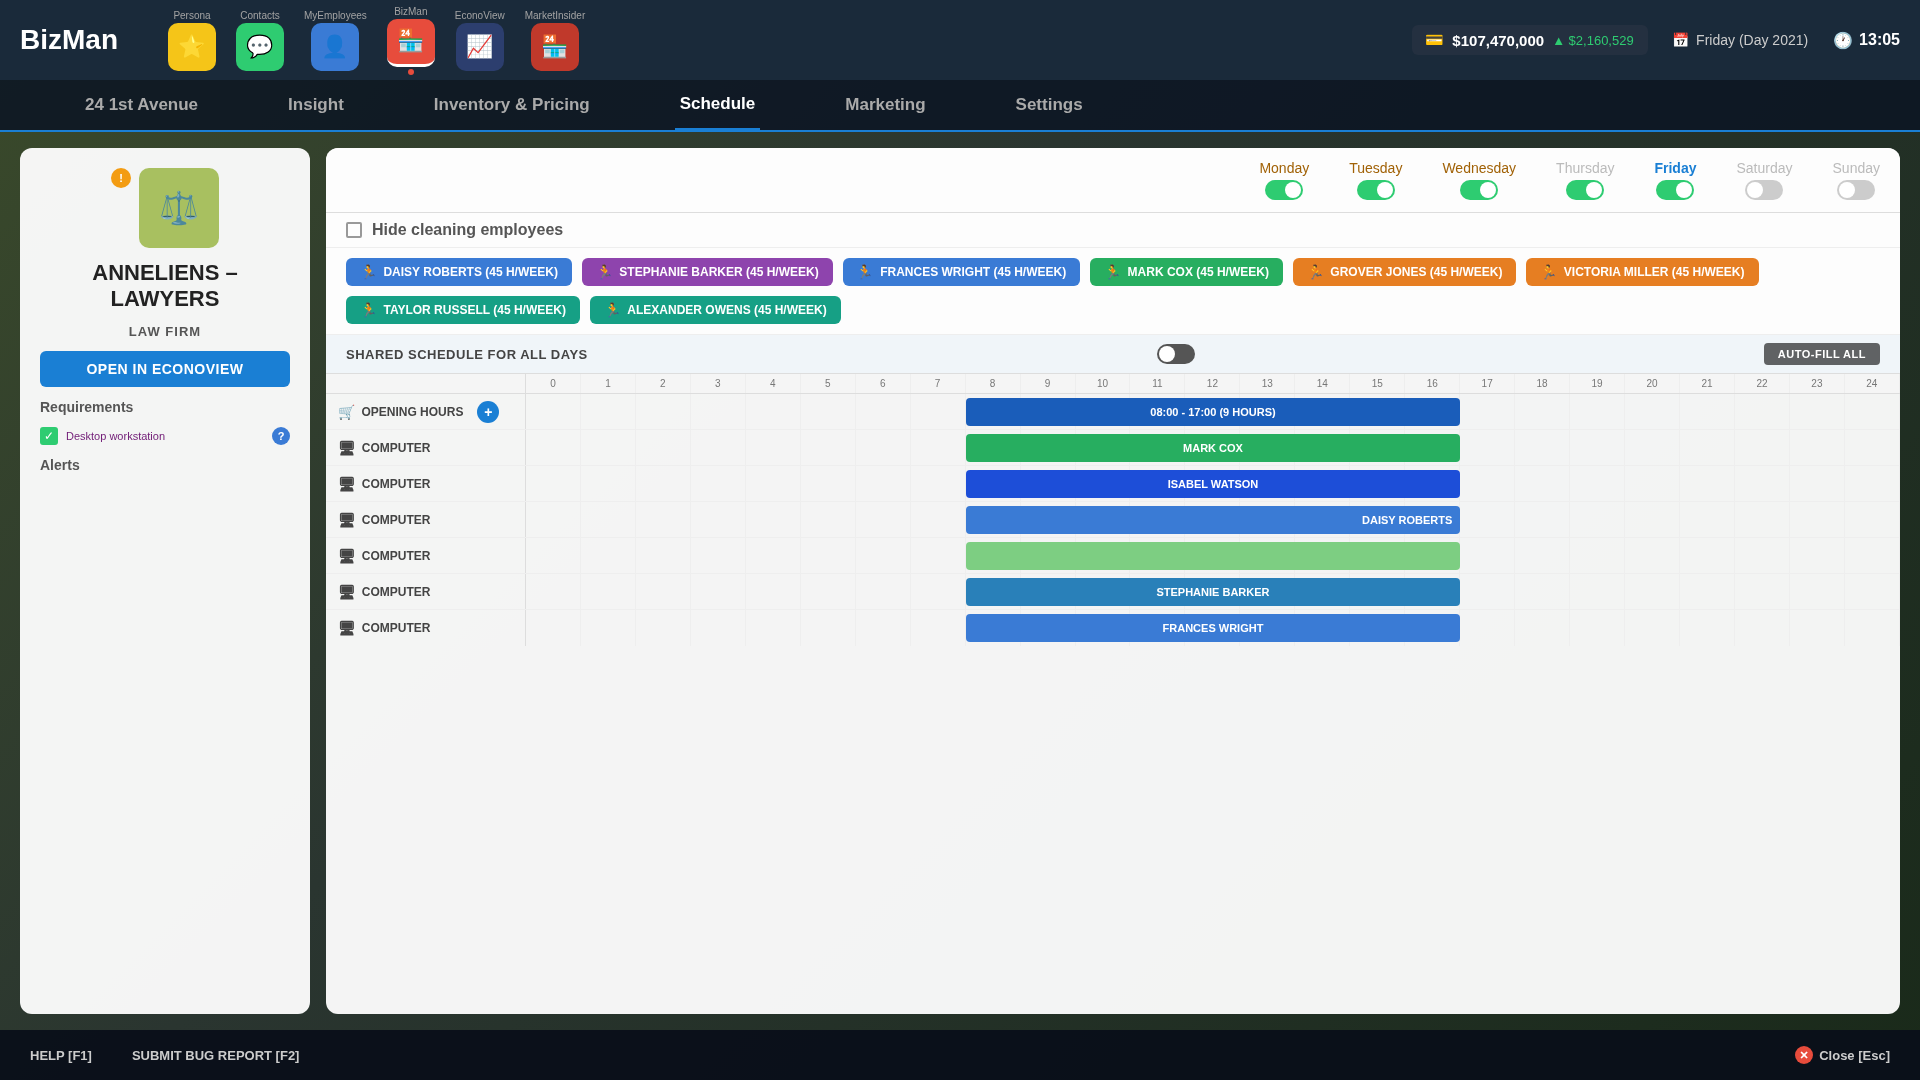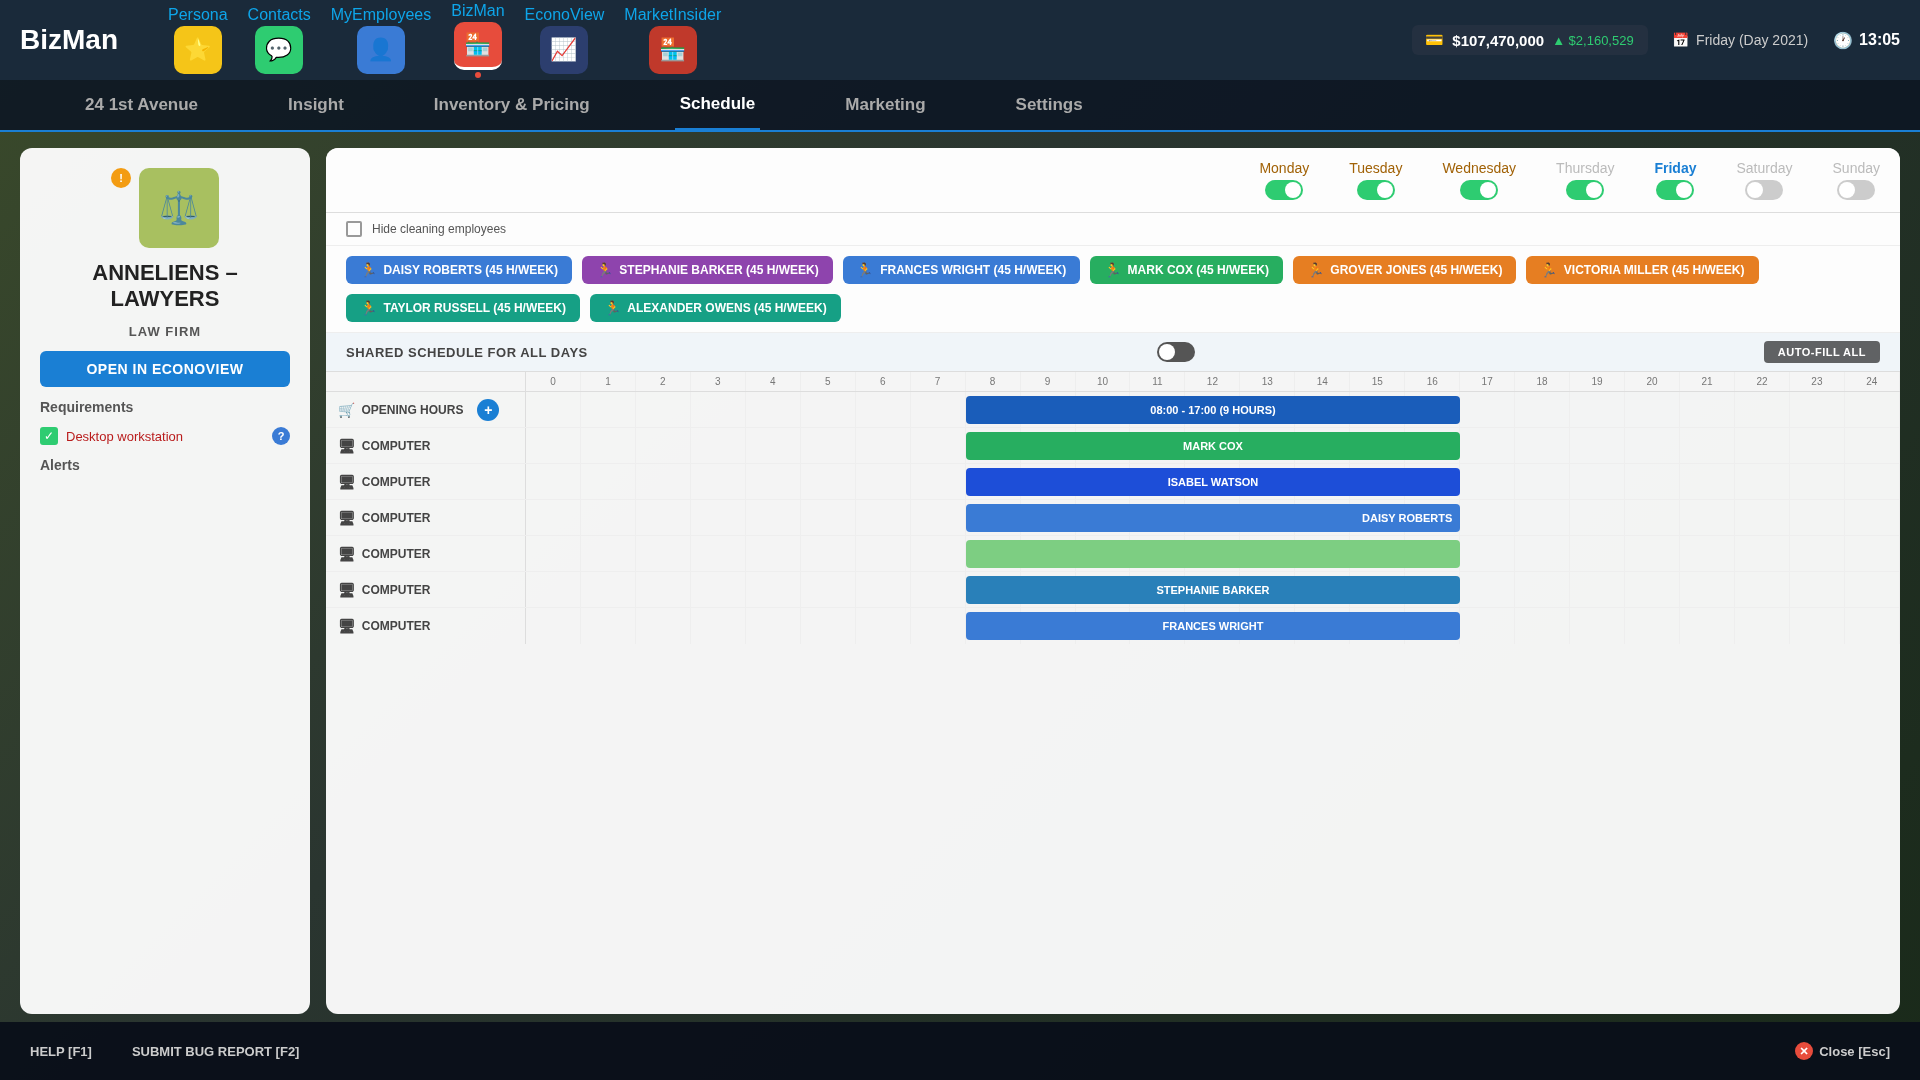--- a/index.html
+++ b/index.html
@@ -49,22 +49,22 @@
 
     .nav-item {
       display: flex;
       flex-direction: column;
       align-items: center;
       cursor: pointer;
       gap: 2px;
     }
 
     .nav-item .nav-label {
-      font-size: 16px;
-      color: #0ea5e9;
+      font-size: 10px;
+      color: #a3a3a3;
     }
 
     .nav-item .nav-icon {
       width: 48px;
       height: 48px;
       border-radius: 10px;
       display: flex;
       align-items: center;
       justify-content: center;
       font-size: 22px;
@@ -234,21 +234,21 @@
       height: 18px;
       background: #2ecc71;
       border-radius: 3px;
       display: flex;
       align-items: center;
       justify-content: center;
       color: #fff;
       font-size: 12px;
     }
 
-    .req-text { font-size: 13px; color: #b91c1c; flex: 1; }
+    .req-text { font-size: 11px; color: #701a75; flex: 1; }
 
     .req-help {
       width: 18px;
       height: 18px;
       background: #3a7bd5;
       border-radius: 50%;
       display: flex;
       align-items: center;
       justify-content: center;
       color: #fff;
@@ -354,21 +354,21 @@
       border-bottom: 1px solid #eee;
     }
 
     .hc-checkbox {
       width: 16px;
       height: 16px;
       border: 2px solid #999;
       border-radius: 2px;
     }
 
-    .hc-text { font-size: 12px; color: #555; font-weight: 400; }
+    .hc-text { font-size: 16px; color: #555; font-weight: 700; }
 
     
     .employee-tags {
       display: flex;
       gap: 10px;
       flex-wrap: wrap;
       padding: 10px 20px;
       border-bottom: 1px solid #eee;
       background: rgba(255,255,255,0.8);
     }
@@ -564,21 +564,21 @@
       cursor: pointer;
       margin-left: 8px;
     }
 
     
     .bottom-bar {
       position: fixed;
       bottom: 0;
       left: 0;
       right: 0;
-      height: 58px;
+      height: 50px;
       background: rgba(10,15,25,0.95);
       display: flex;
       align-items: center;
       padding: 0 30px;
       gap: 40px;
       z-index: 100;
     }
 
     .help-text {
       font-size: 13px;

